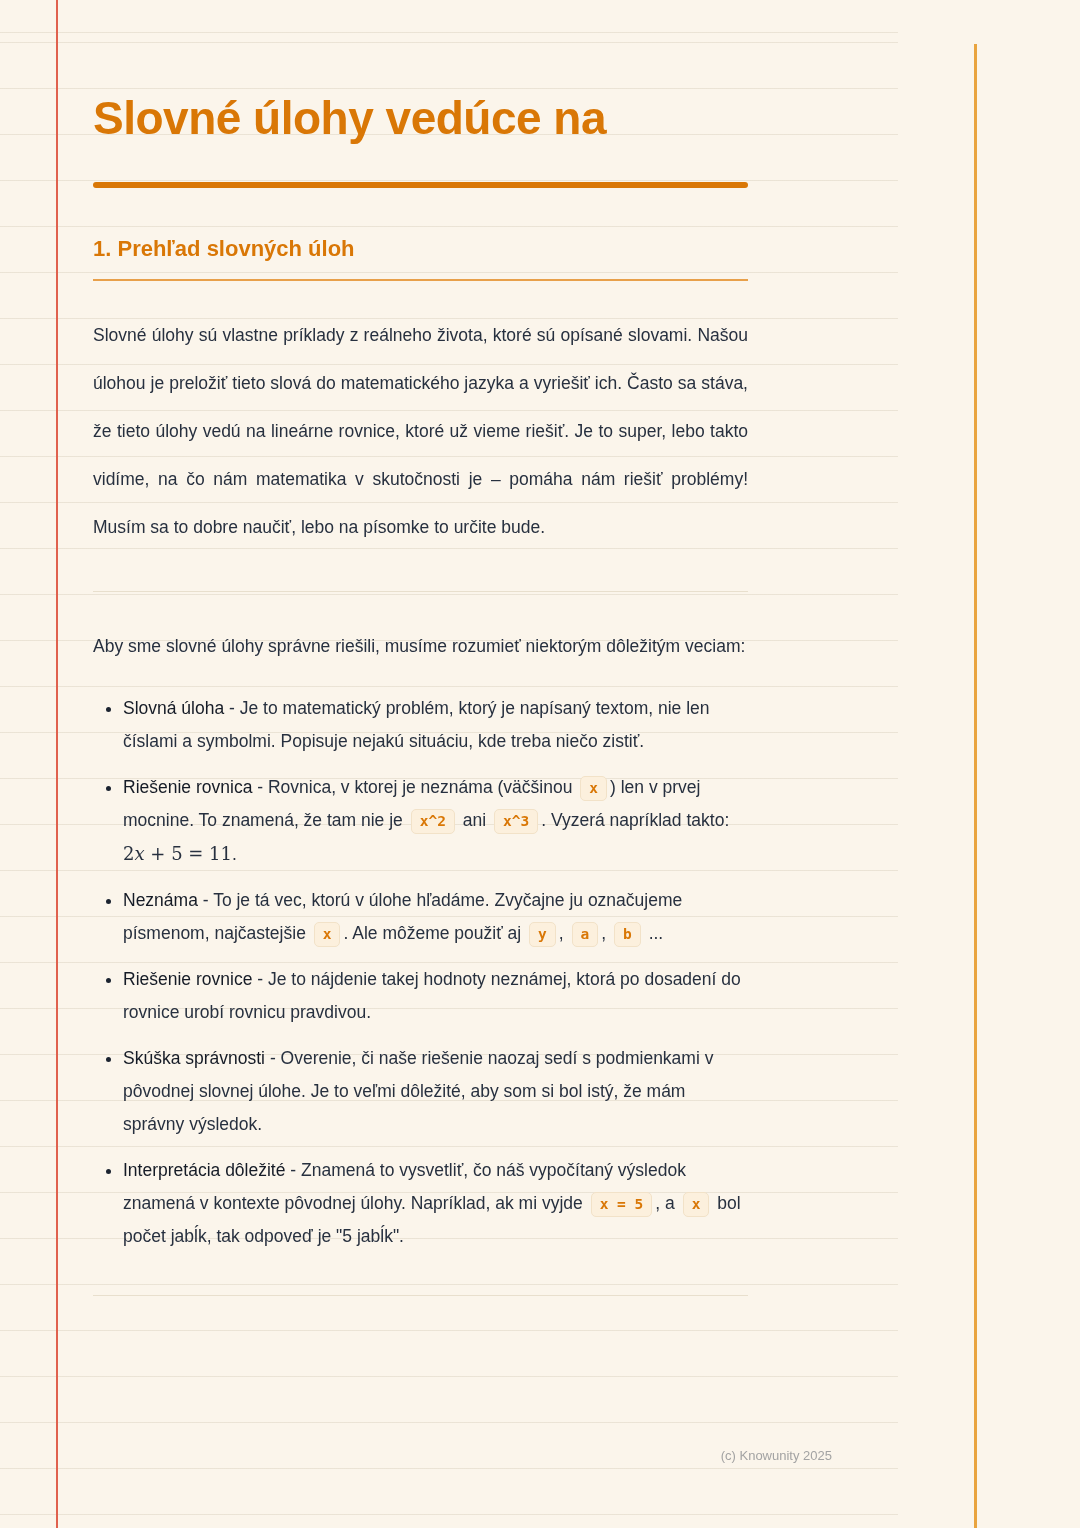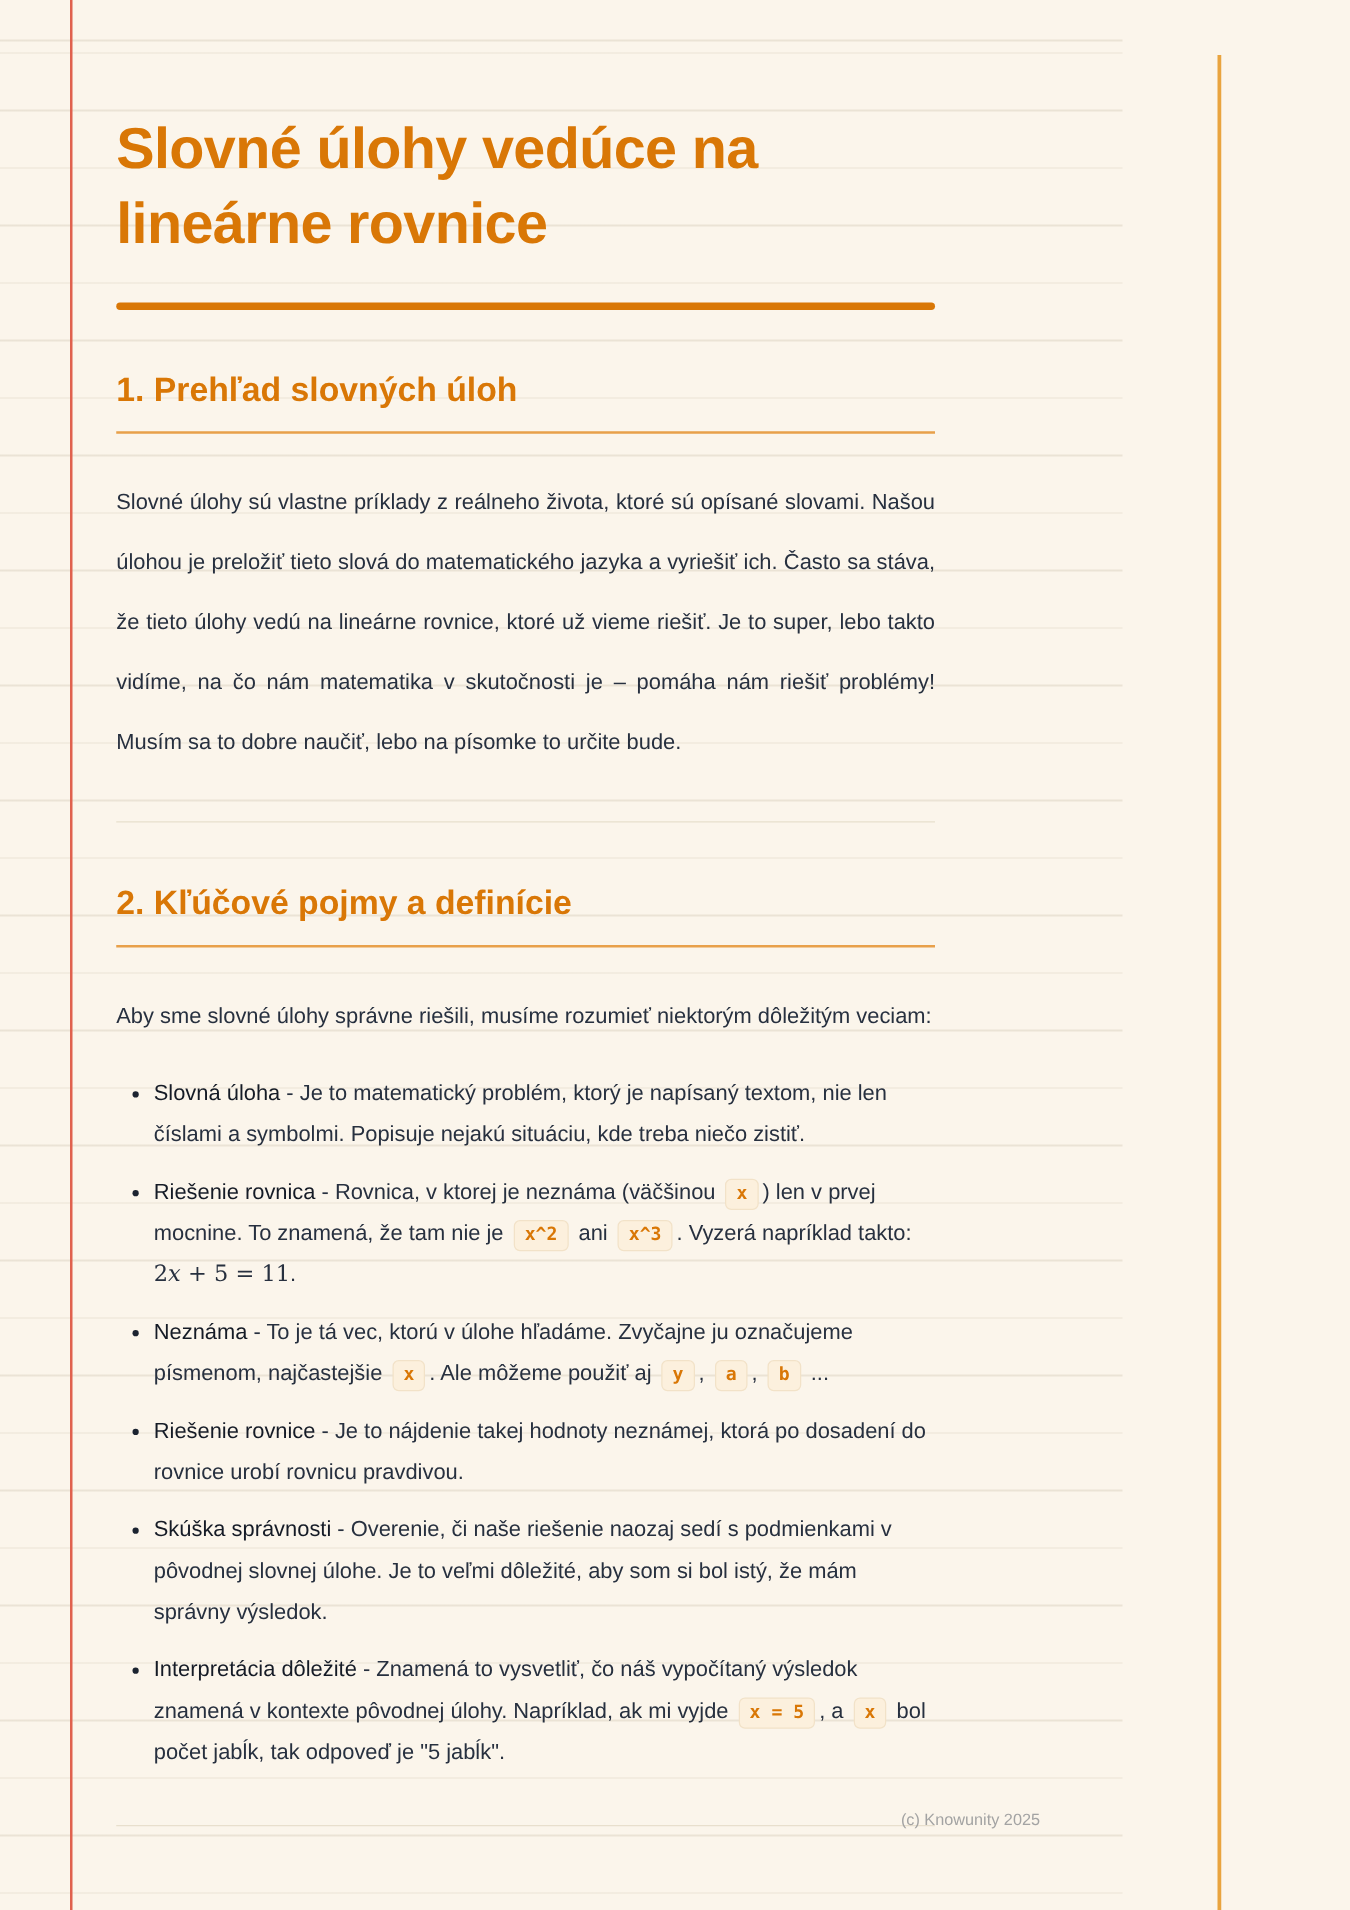--- a/index.html
+++ b/index.html
@@ -46,21 +46,21 @@
   }
   h1.doc-title{
     margin:0;
     font-size:46px;line-height:60px;font-weight:700;
     letter-spacing:-0.5px;color:var(--accent);
   }
   .title-rule{
     margin-top:34px;height:6px;background:var(--accent);border-radius:3px;
   }
   h2.section-heading{
-    margin:48px 0 0;font-size:27px;line-height:1.2;font-weight:700;
+    margin:48px 0 0;font-size:22px;line-height:1.2;font-weight:700;
     color:var(--accent);padding-bottom:17px;
     border-bottom:2px solid var(--accent-light);
   }
   p.para{
     margin:30px 0 0;font-size:17.5px;line-height:48px;
     text-align:justify;color:var(--text);
   }
   hr.divider{
     border:none;border-top:1px solid #e8dfcd;margin:40px 0 0;
   }
@@ -93,33 +93,32 @@
 <body>
 
 <div class="page">
   <div class="edge-strip"></div>
   <div class="ruled"></div>
   <div class="margin-line-red"></div>
   <div class="edge-line-orange"></div>
 
   <main class="content">
 
-    <h1 class="doc-title"><span>Slovné úlohy vedúce na</span><br><span>lineárne rovnice</span></h1>
+    <h1 class="doc-title"><span>Slovné úlohy vedúce na</span><br></h1>
 
     <div class="title-rule"></div>
 
     <section>
       <h2 class="section-heading">1. Prehľad slovných úloh</h2>
       <p class="para">Slovné úlohy sú vlastne príklady z reálneho života, ktoré sú opísané slovami. Našou úlohou je preložiť tieto slová do matematického jazyka a vyriešiť ich. Často sa stáva, že tieto úlohy vedú na lineárne rovnice, ktoré už vieme riešiť. Je to super, lebo takto vidíme, na čo nám matematika v skutočnosti je – pomáha nám riešiť problémy! Musím sa to dobre naučiť, lebo na písomke to určite bude.</p>
     </section>
 
     <hr class="divider">
 
     <section>
-      <h2 class="section-heading">2. Kľúčové pojmy a definície</h2>
       <p class="para">Aby sme slovné úlohy správne riešili, musíme rozumieť niektorým dôležitým veciam:</p>
       <ul class="key-terms" id="bullets">
           <li><span class="term">Slovná úloha</span> - Je to matematický problém, ktorý je napísaný textom, nie len číslami a symbolmi. Popisuje nejakú situáciu, kde treba niečo zistiť.</li>
           <li><span class="term">Riešenie rovnica</span> - Rovnica, v ktorej je neznáma (väčšinou <span class="chip">x</span>) len v prvej mocnine. To znamená, že tam nie je <span class="chip">x^2</span> ani <span class="chip">x^3</span>. Vyzerá napríklad takto: <span class="mathtext">2</span><span class="mathvar">x</span><span class="mathtext"> + 5 = 11</span>.</li>
           <li><span class="term">Neznáma</span> - To je tá vec, ktorú v úlohe hľadáme. Zvyčajne ju označujeme písmenom, najčastejšie <span class="chip">x</span>. Ale môžeme použiť aj <span class="chip">y</span>, <span class="chip">a</span>, <span class="chip">b</span> ...</li>
           <li><span class="term">Riešenie rovnice</span> - Je to nájdenie takej hodnoty neznámej, ktorá po dosadení do rovnice urobí rovnicu pravdivou.</li>
           <li><span class="term">Skúška správnosti</span> - Overenie, či naše riešenie naozaj sedí s podmienkami v pôvodnej slovnej úlohe. Je to veľmi dôležité, aby som si bol istý, že mám správny výsledok.</li>
           <li><span class="term">Interpretácia dôležité</span> - Znamená to vysvetliť, čo náš vypočítaný výsledok znamená v kontexte pôvodnej úlohy. Napríklad, ak mi vyjde <span class="chip">x = 5</span>, a <span class="chip">x</span> bol počet jabĺk, tak odpoveď je "5 jabĺk".</li>
         </ul>
     </section>

